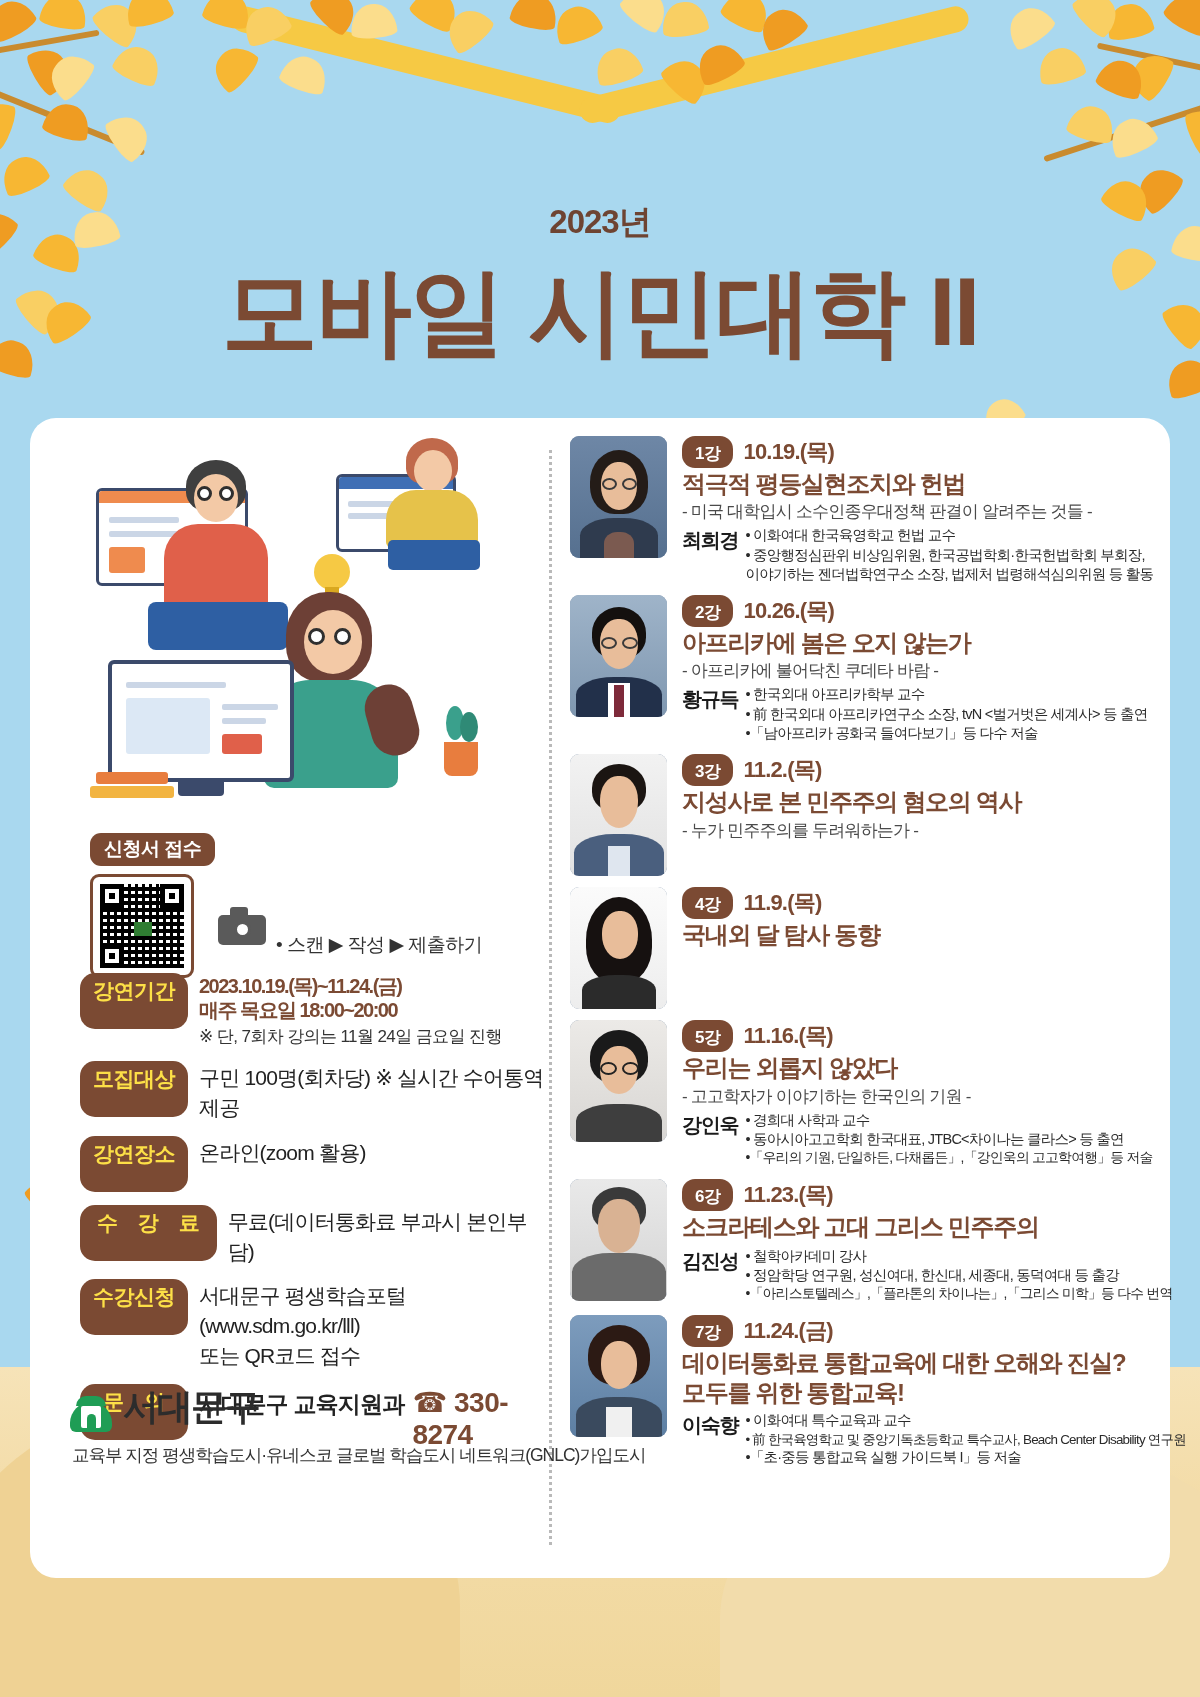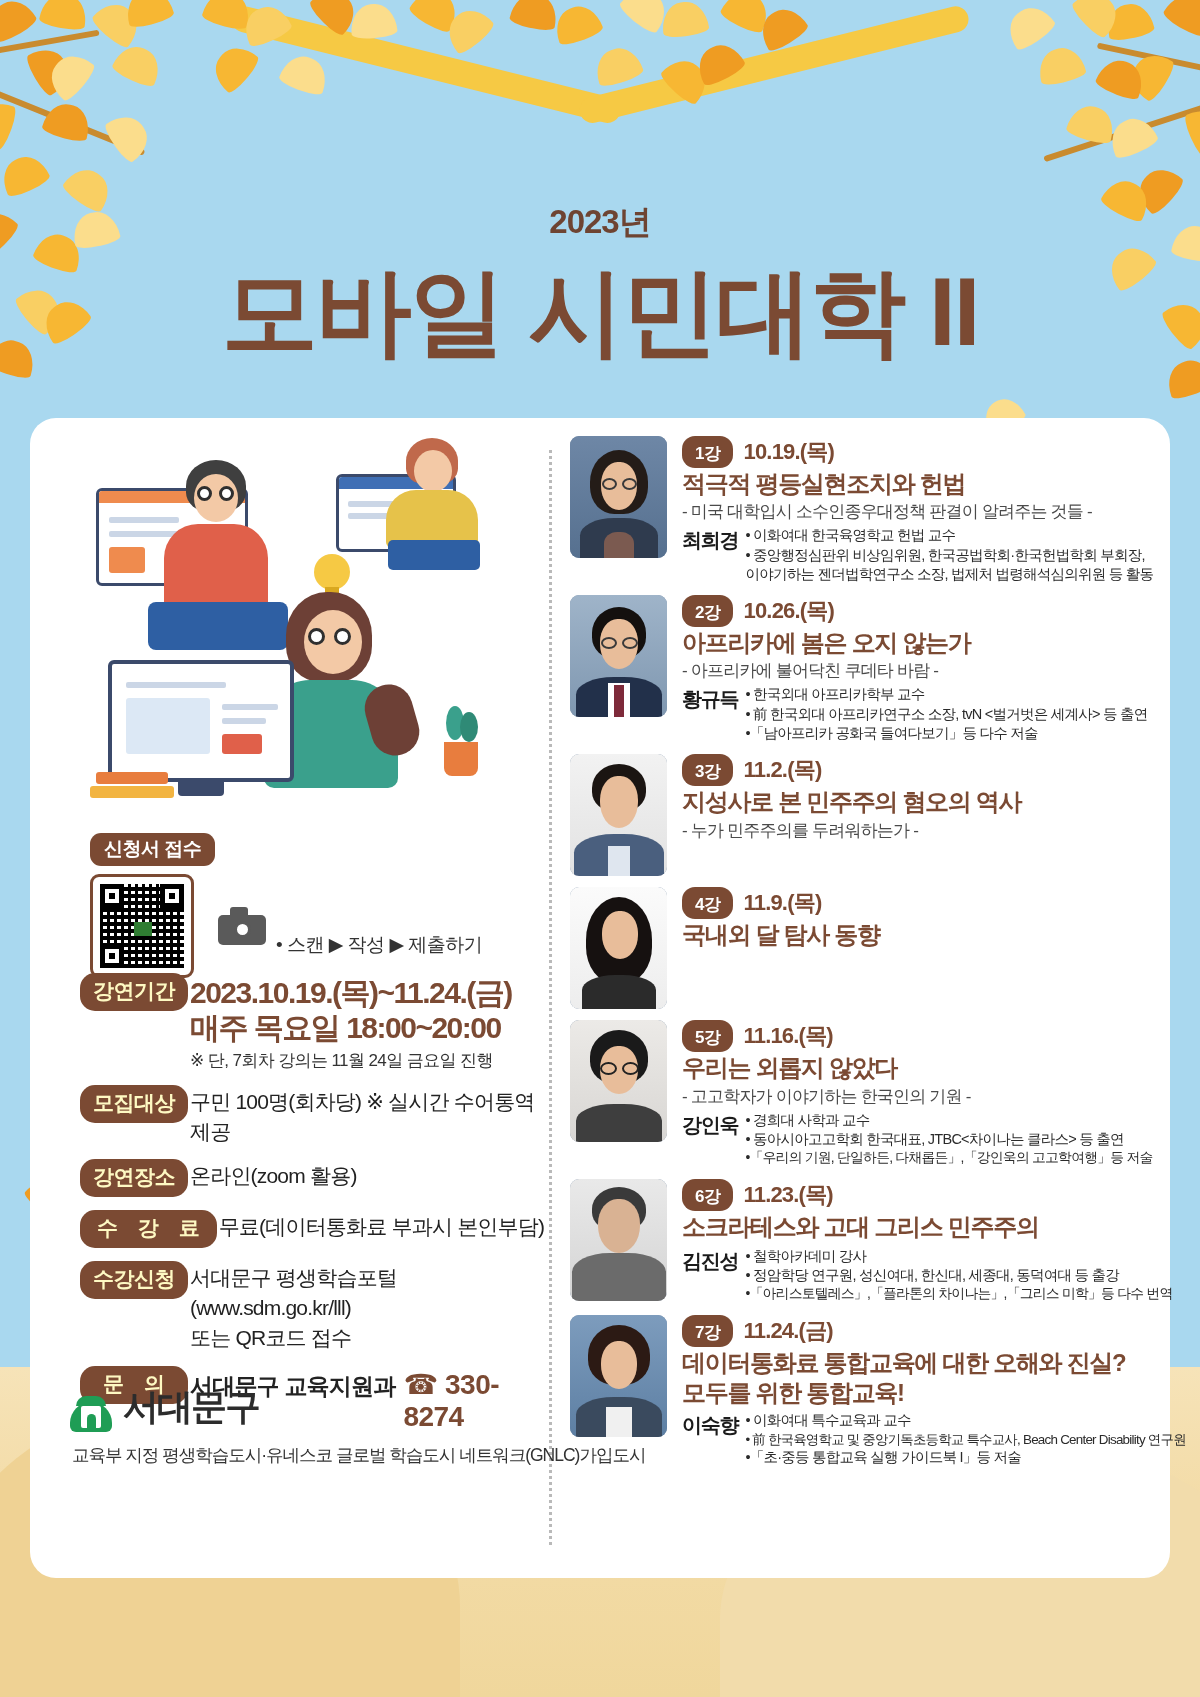--- a/index.html
+++ b/index.html
@@ -204,33 +204,33 @@
     font-size: 19px; color: #333; letter-spacing: -0.5px;
     white-space: nowrap; margin-top: 38px;
   }
 
   .info-list { position: absolute; left: 50px; top: 555px; width: 470px; }
   .info-row { display: flex; align-items: flex-start; margin-bottom: 13px; }
   .info-tag {
     flex: 0 0 auto;
     min-width: 108px;
     background: #7b4a33;
-    color: #fef9c3;
+    color: #fde047;
     font-weight: bold;
     font-size: 21px;
     text-align: center;
-    padding: 4px 10px 6px;
+    padding: 4px 10px 24px;
     border-radius: 15px;
     letter-spacing: -0.5px;
-    margin-right: 2px;
+    margin-right: 11px;
   }
   .info-tag.spaced { letter-spacing: 7px; text-indent: 7px; }
   .info-val { flex: 1 1 auto; padding-top: 2px; }
   .big-brown {
-    font-size: 30px; font-weight: bold; color: #7b4a33;
+    font-size: 20px; font-weight: bold; color: #7b4a33;
     letter-spacing: -1.5px; line-height: 1.18; white-space: nowrap;
   }
   .note { font-size: 17px; color: #333; letter-spacing: -0.6px; margin-top: 3px; }
   .plain { font-size: 21px; color: #222; letter-spacing: -0.8px; line-height: 1.42; }
   .phone { font-size: 28px; font-weight: bold; color: #7b4a33; letter-spacing: -0.5px; }
 
   .footer-logo { position: absolute; left: 40px; top: 965px; display: flex; align-items: flex-end; }
   .logo-mark {
     width: 42px; height: 42px; position: relative; margin-right: 11px;
   }

